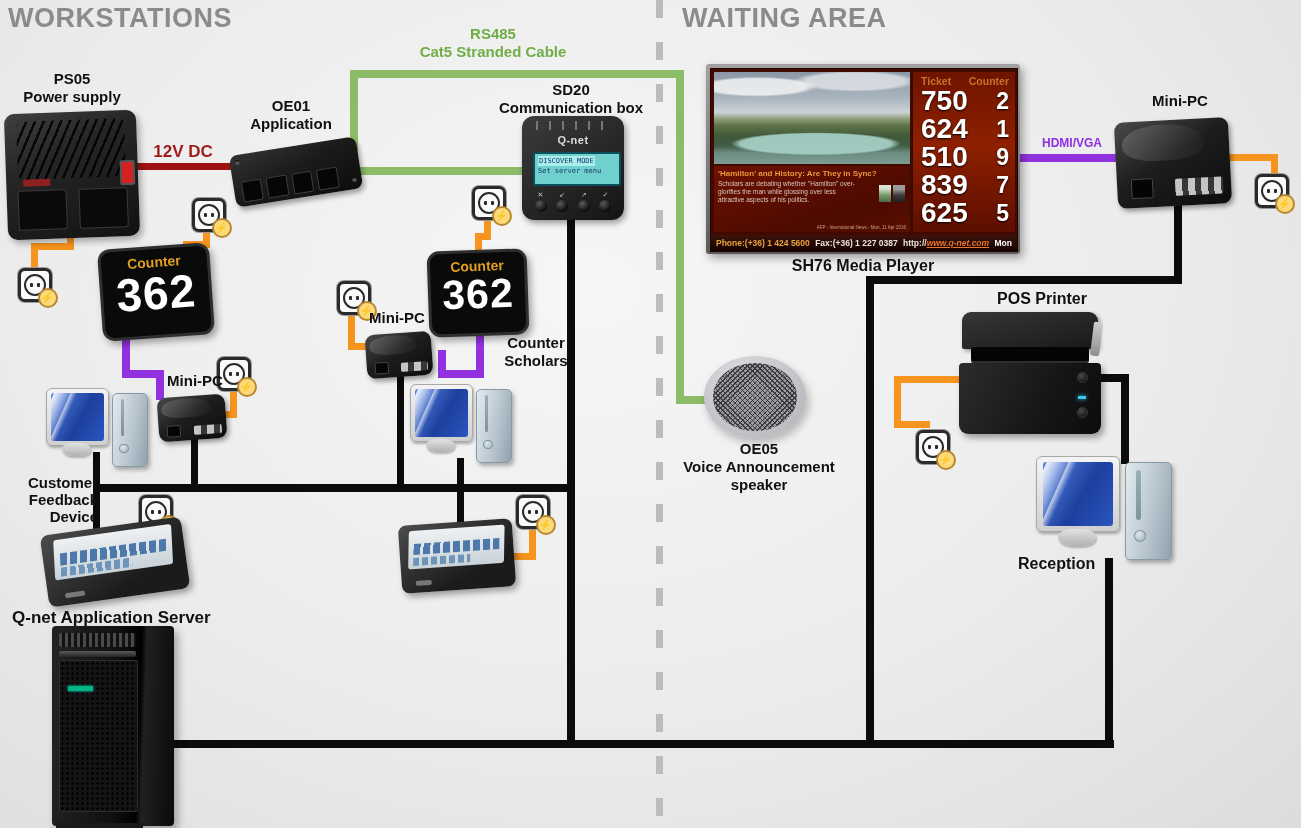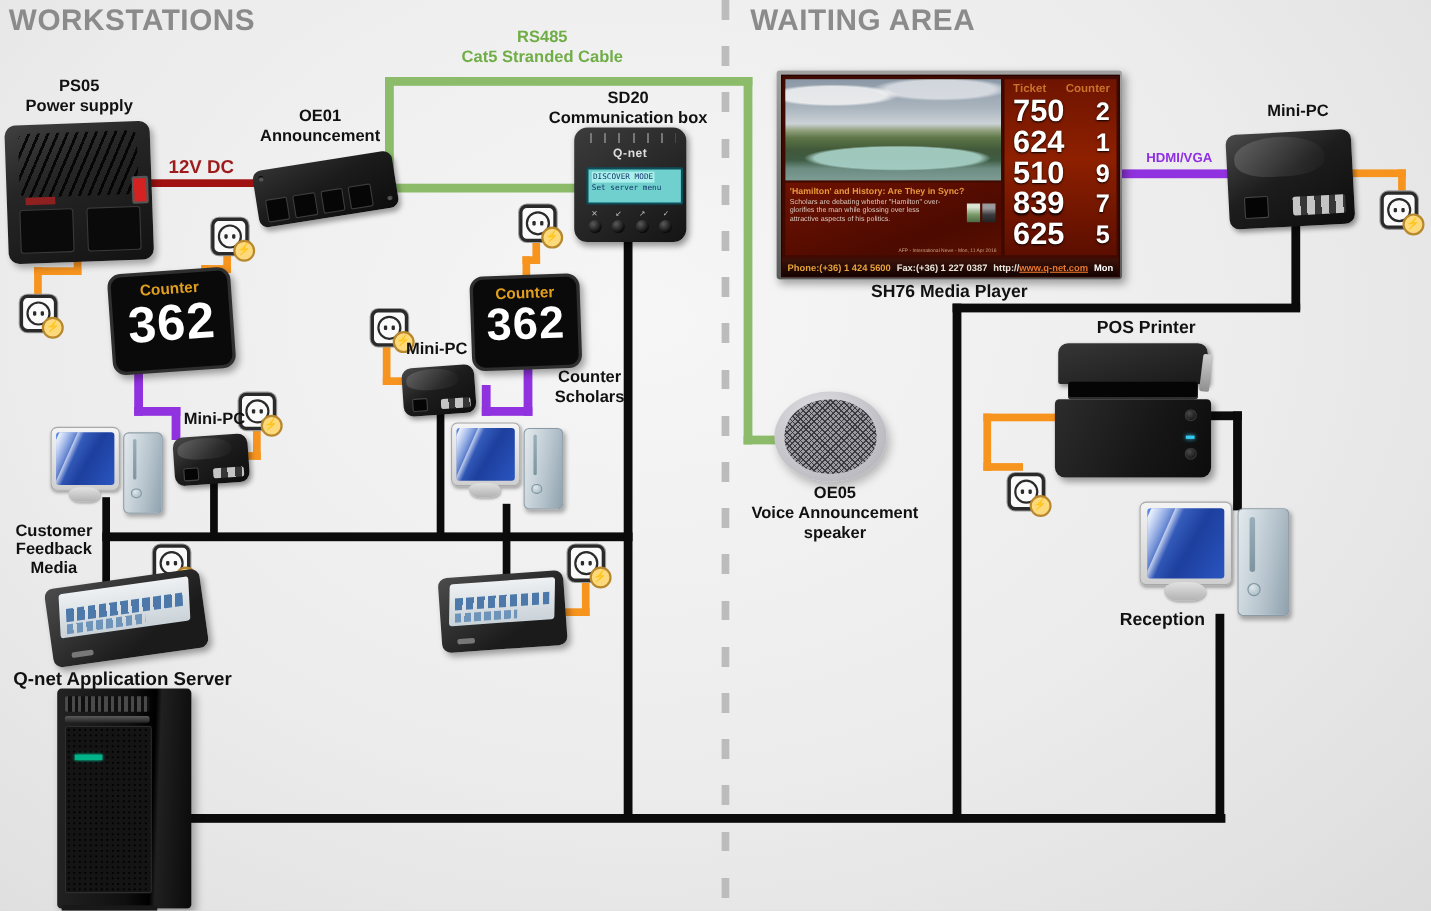--- a/index.html
+++ b/index.html
@@ -119,21 +119,21 @@
   .mp-ticketpanel{position:absolute;left:201px;top:3px;width:102px;height:160px;background:linear-gradient(180deg,#6e1400 0%,#8e2000 45%,#5c0e00 100%);border-left:1px solid #3a0800;}
   .mp-thead{display:flex;justify-content:space-between;padding:3px 6px 0 8px;color:#c8732c;font-size:10.5px;font-weight:bold;}
   .mp-rows{display:flex;flex-direction:column;height:140px;}
   .mp-row{flex:1;display:flex;justify-content:space-between;align-items:center;padding:0 6px 0 8px;}
   .mp-ticket{color:#fff;font-size:28px;font-weight:800;text-shadow:0 1px 2px #000;line-height:1;}
   .mp-count{color:#fff;font-size:23px;font-weight:800;text-shadow:0 1px 2px #000;line-height:1;}
   .mp-footer{position:absolute;left:0;bottom:0;width:100%;height:16px;background:linear-gradient(#3c130a,#140302);display:flex;align-items:center;justify-content:space-between;padding:0 5px;box-sizing:border-box;font-size:8.5px;font-weight:bold;white-space:nowrap;}
   .mp-phone{color:#e8a33c;}
   .mp-fax{color:#e8e4da;}
   .mp-urlprefix{color:#e8e4da;}
-  .mp-url{color:#e8762c;text-decoration:underline;}
+  .mp-url{color:#e8762c;text-decoration:underline;font-style:italic;}
   .mp-day{color:#fff;}
 </style>
 </head>
 <body>
 
 <div id="stage">
 
   <div class="abs section-header" style="left:8px;top:3px;">WORKSTATIONS</div>
   <div class="abs section-header" style="left:682px;top:3px;">WAITING AREA</div>
   <div class="abs divider" style="left:656px;top:0;height:828px;"></div>
@@ -411,43 +411,43 @@
       <div class="printer-btn" style="top:62%;"></div>
     </div>
   </div>
 
   <div class="lbl" style="left:2px;top:70px;width:140px;">
     <div>PS05</div>
       <div>Power supply</div>
   </div>
   <div class="lbl" style="left:226px;top:97px;width:130px;">
     <div>OE01</div>
-      <div>Announcement</div>
+      <div>Application</div>
   </div>
   <div class="lbl" style="left:478px;top:81px;width:186px;">
     <div>SD20</div>
       <div>Communication box</div>
   </div>
   <div class="lbl green" style="left:400px;top:25px;width:186px;">
     <div>RS485</div>
       <div>Cat5 Stranded Cable</div>
   </div>
   <div class="lbl red" style="left:143px;top:143px;width:80px;">12V DC</div>
   <div class="lbl purple" style="left:1022px;top:134px;width:100px;">HDMI/VGA</div>
   <div class="lbl" style="left:162px;top:372px;width:66px;">Mini-PC</div>
   <div class="lbl" style="left:362px;top:309px;width:70px;">Mini-PC</div>
   <div class="lbl" style="left:1140px;top:92px;width:80px;">Mini-PC</div>
   <div class="lbl" style="left:492px;top:334px;width:88px;">
     <div>Counter</div>
       <div>Scholars</div>
   </div>
-  <div class="lbl" style="left:0px;top:474px;width:98px;line-height:17px;">
+  <div class="lbl" style="left:0px;top:474px;width:98px;line-height:17px;text-align:right;">
     <div>Customer</div>
       <div>Feedback</div>
-      <div>Media</div>
+      <div>Device</div>
   </div>
   <div class="lbl left" style="left:12px;top:609px;font-size:17px;">Q-net Application Server</div>
   <div class="lbl" style="left:668px;top:440px;width:182px;">
     <div>OE05</div>
       <div>Voice Announcement</div>
       <div>speaker</div>
   </div>
   <div class="lbl" style="left:760px;top:257px;width:206px;font-size:16px;">SH76 Media Player</div>
   <div class="lbl" style="left:986px;top:290px;width:112px;font-size:16px;">POS Printer</div>
   <div class="lbl left" style="left:1018px;top:555px;font-size:16px;">Reception</div>

